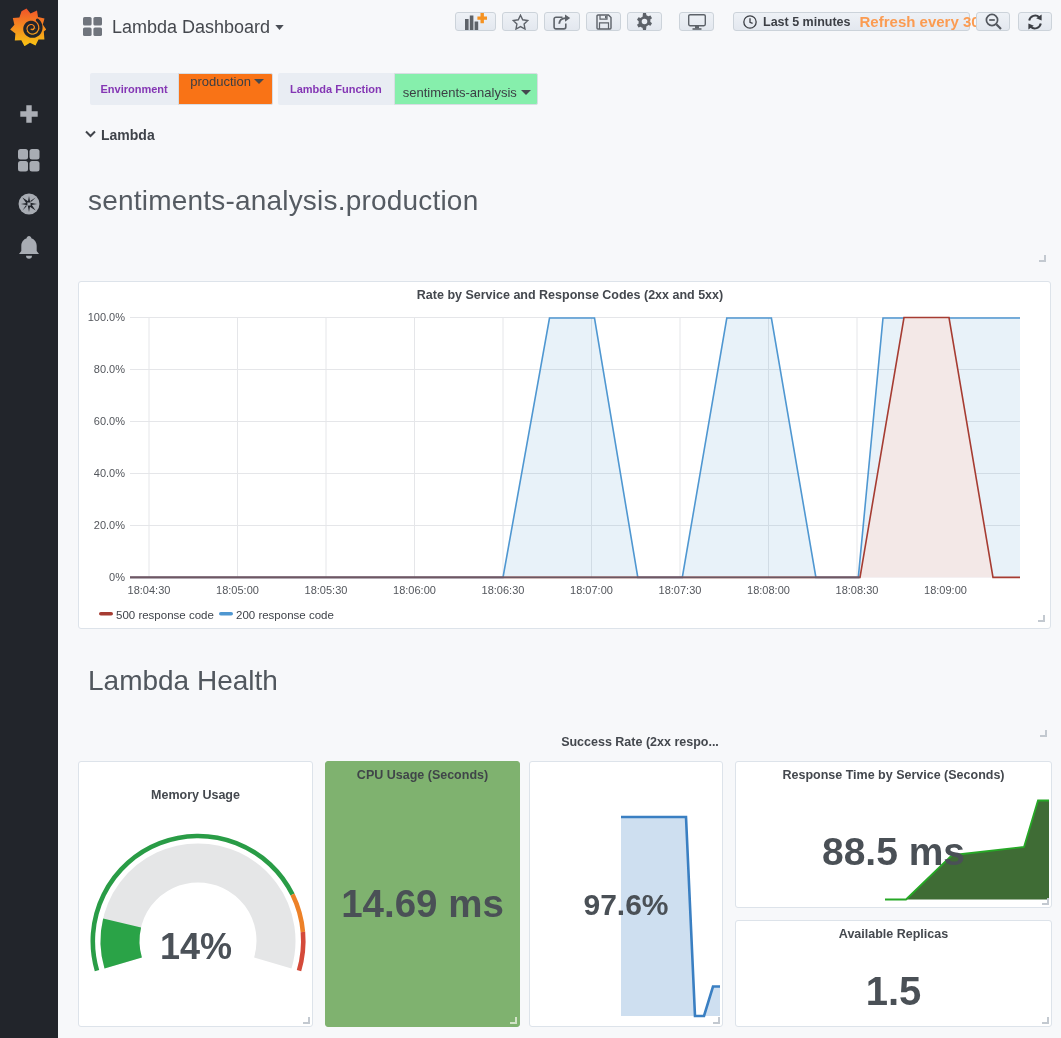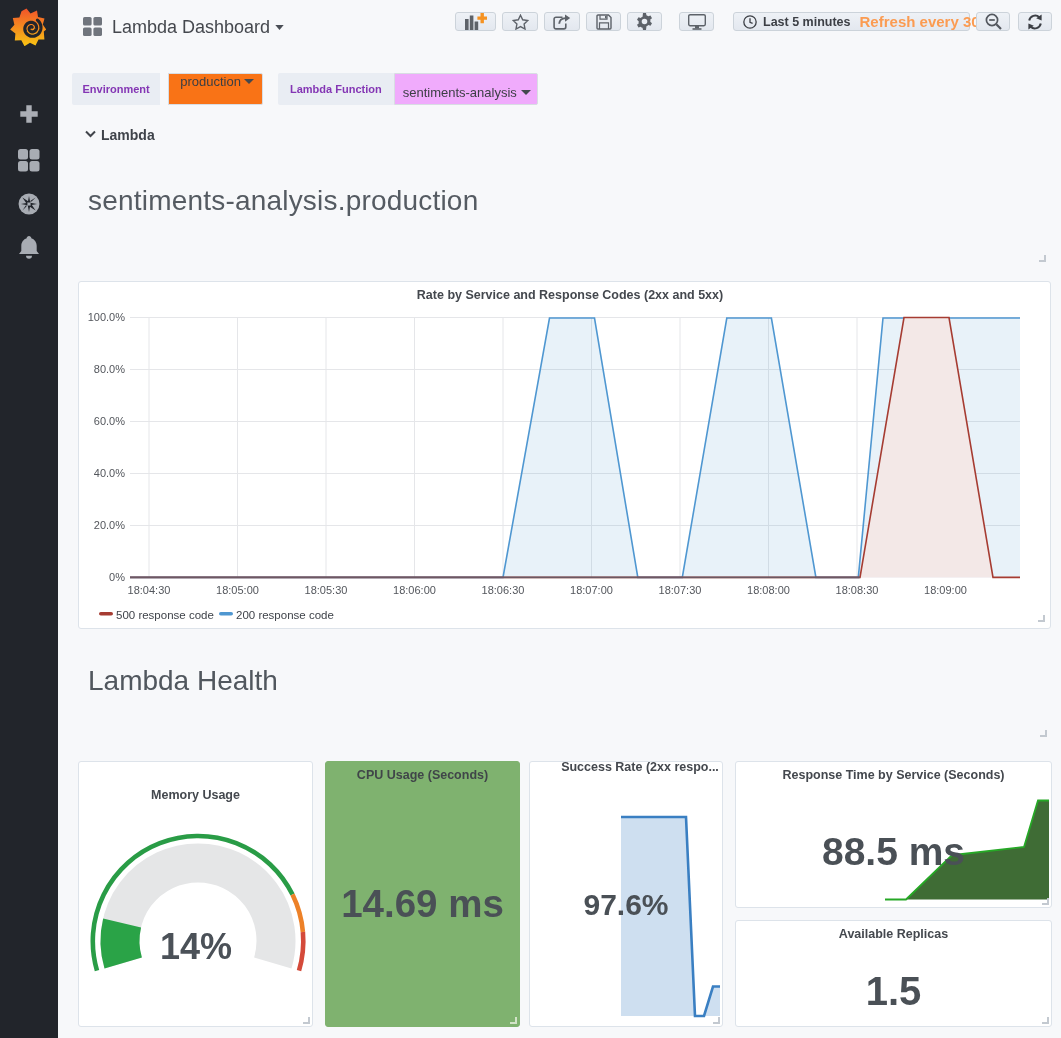--- a/index.html
+++ b/index.html
@@ -114,31 +114,31 @@
 </div>
 <div class="chip" style="left:1018px;width:34px;">
   <svg width="16" height="16" viewBox="0 0 16 16">
     <path fill="none" stroke="#3c3f45" stroke-width="2" d="M2.2 6.5 A6.1 6.1 0 0 1 12.3 3.2"></path>
     <path fill="#3c3f45" d="M14.6 0.6 L14.6 6.4 L9.2 4.2z"></path>
     <path fill="none" stroke="#3c3f45" stroke-width="2" d="M13.8 9.5 A6.1 6.1 0 0 1 3.7 12.8"></path>
     <path fill="#3c3f45" d="M1.4 15.4 L1.4 9.6 L6.8 11.8z"></path>
   </svg>
 </div>
 
-<div class="abs" style="left:72px;top:73px;height:32px;display:flex;gap:8px;">
+<div class="abs" style="left:90px;top:73px;height:32px;display:flex;">
   <div style="background:#e9edf3;border-radius:2px 0 0 2px;display:flex;align-items:center;padding:0 10.5px;font-size:11px;font-weight:bold;color:#8436b4;">Environment</div>
   <div style="background:#f97316;border:1px solid #d8dde3;border-radius:0 2px 2px 0;display:flex;align-items:center;padding:0 8px 16px 11px;font-size:13px;color:#3b3e44;white-space:nowrap;">production
     <svg width="10" height="5" viewBox="0 0 10 5" style="margin-left:3px;">
         <path fill="#44484e" d="M0 0 h10 l-5 5z"></path>
       </svg>
   </div>
 </div>
 <div class="abs" style="left:278px;top:73px;height:32px;display:flex;">
   <div style="background:#e9edf3;border-radius:2px 0 0 2px;display:flex;align-items:center;padding:0 12px;font-size:11px;font-weight:bold;color:#8436b4;">Lambda Function</div>
-  <div style="background:#f0abfc;border:1px solid #d8dde3;border-radius:0 2px 2px 0;display:flex;align-items:center;padding:7px 6px 0 8px;font-size:13px;color:#3b3e44;white-space:nowrap;">sentiments-analysis
+  <div style="background:#86efac;border:1px solid #d8dde3;border-radius:0 2px 2px 0;display:flex;align-items:center;padding:7px 6px 0 8px;font-size:13px;color:#3b3e44;white-space:nowrap;">sentiments-analysis
     <svg width="10" height="5" viewBox="0 0 10 5" style="margin-left:4px;">
         <path fill="#44484e" d="M0 0 h10 l-5 5z"></path>
       </svg>
   </div>
 </div>
 
 <svg class="abs" style="left:85px;top:130px;" width="11" height="8" viewBox="0 0 11 8">
     <path fill="none" stroke="#41454b" stroke-width="2" d="M1 1.5 L5.5 6 L10 1.5"></path>
   </svg>
 <div class="abs" style="left:101px;top:127px;font-size:14px;font-weight:bold;color:#3f434a;">Lambda</div>
@@ -226,21 +226,21 @@
 <div class="ptitle" style="left:325px;top:768px;width:195px;color:#404549;">CPU Usage (Seconds)</div>
 <div class="abs" style="left:325px;top:882px;width:195px;text-align:center;font-size:38.5px;font-weight:bold;color:#4a5056;">14.69 ms</div>
 <div class="handle" style="left:510px;top:1017px;border-color:#d2e3c8;"></div>
 
 <div class="panel" style="left:529px;top:761px;width:194px;height:266px;overflow:hidden;">
   <svg width="192" height="264" viewBox="0 0 192 264">
     <path fill="rgba(58,127,194,0.25)" d="M91 55 L156 55 L165 254 L174 254 L183 224.5 L190 224.5 L190 254 L91 254 Z"></path>
     <path fill="none" stroke="#3a7fc2" stroke-width="2.6" d="M91 55 L156 55 L165 254 L174 254 L183 224.5 L190 224.5"></path>
   </svg>
 </div>
-<div class="ptitle" style="left:529px;top:760px;width:222px;">Success Rate (2xx respo...</div>
+<div class="ptitle" style="left:529px;top:735px;width:222px;">Success Rate (2xx respo...</div>
 <div class="abs" style="left:529px;top:888px;width:194px;text-align:center;font-size:30px;font-weight:bold;color:#4a5056;">97.6%</div>
 <div class="handle" style="left:713px;top:1017px;"></div>
 
 <div class="panel" style="left:735px;top:761px;width:317px;height:147px;overflow:hidden;">
   <svg width="315" height="145" viewBox="0 0 315 145">
     <path fill="#3f6c35" d="M149 137.5 L170 137.5 L216 93 L222 92.5 L288 85 L302 38.5 L313 38.5 L313 137.5 Z"></path>
     <path fill="none" stroke="#26a826" stroke-width="1.8" d="M149 137.5 L170 137.5 L216 93 L222 92.5 L288 85 L302 38.5 L313 38.5"></path>
   </svg>
 </div>
 <div class="ptitle" style="left:735px;top:768px;width:317px;">Response Time by Service (Seconds)</div>

